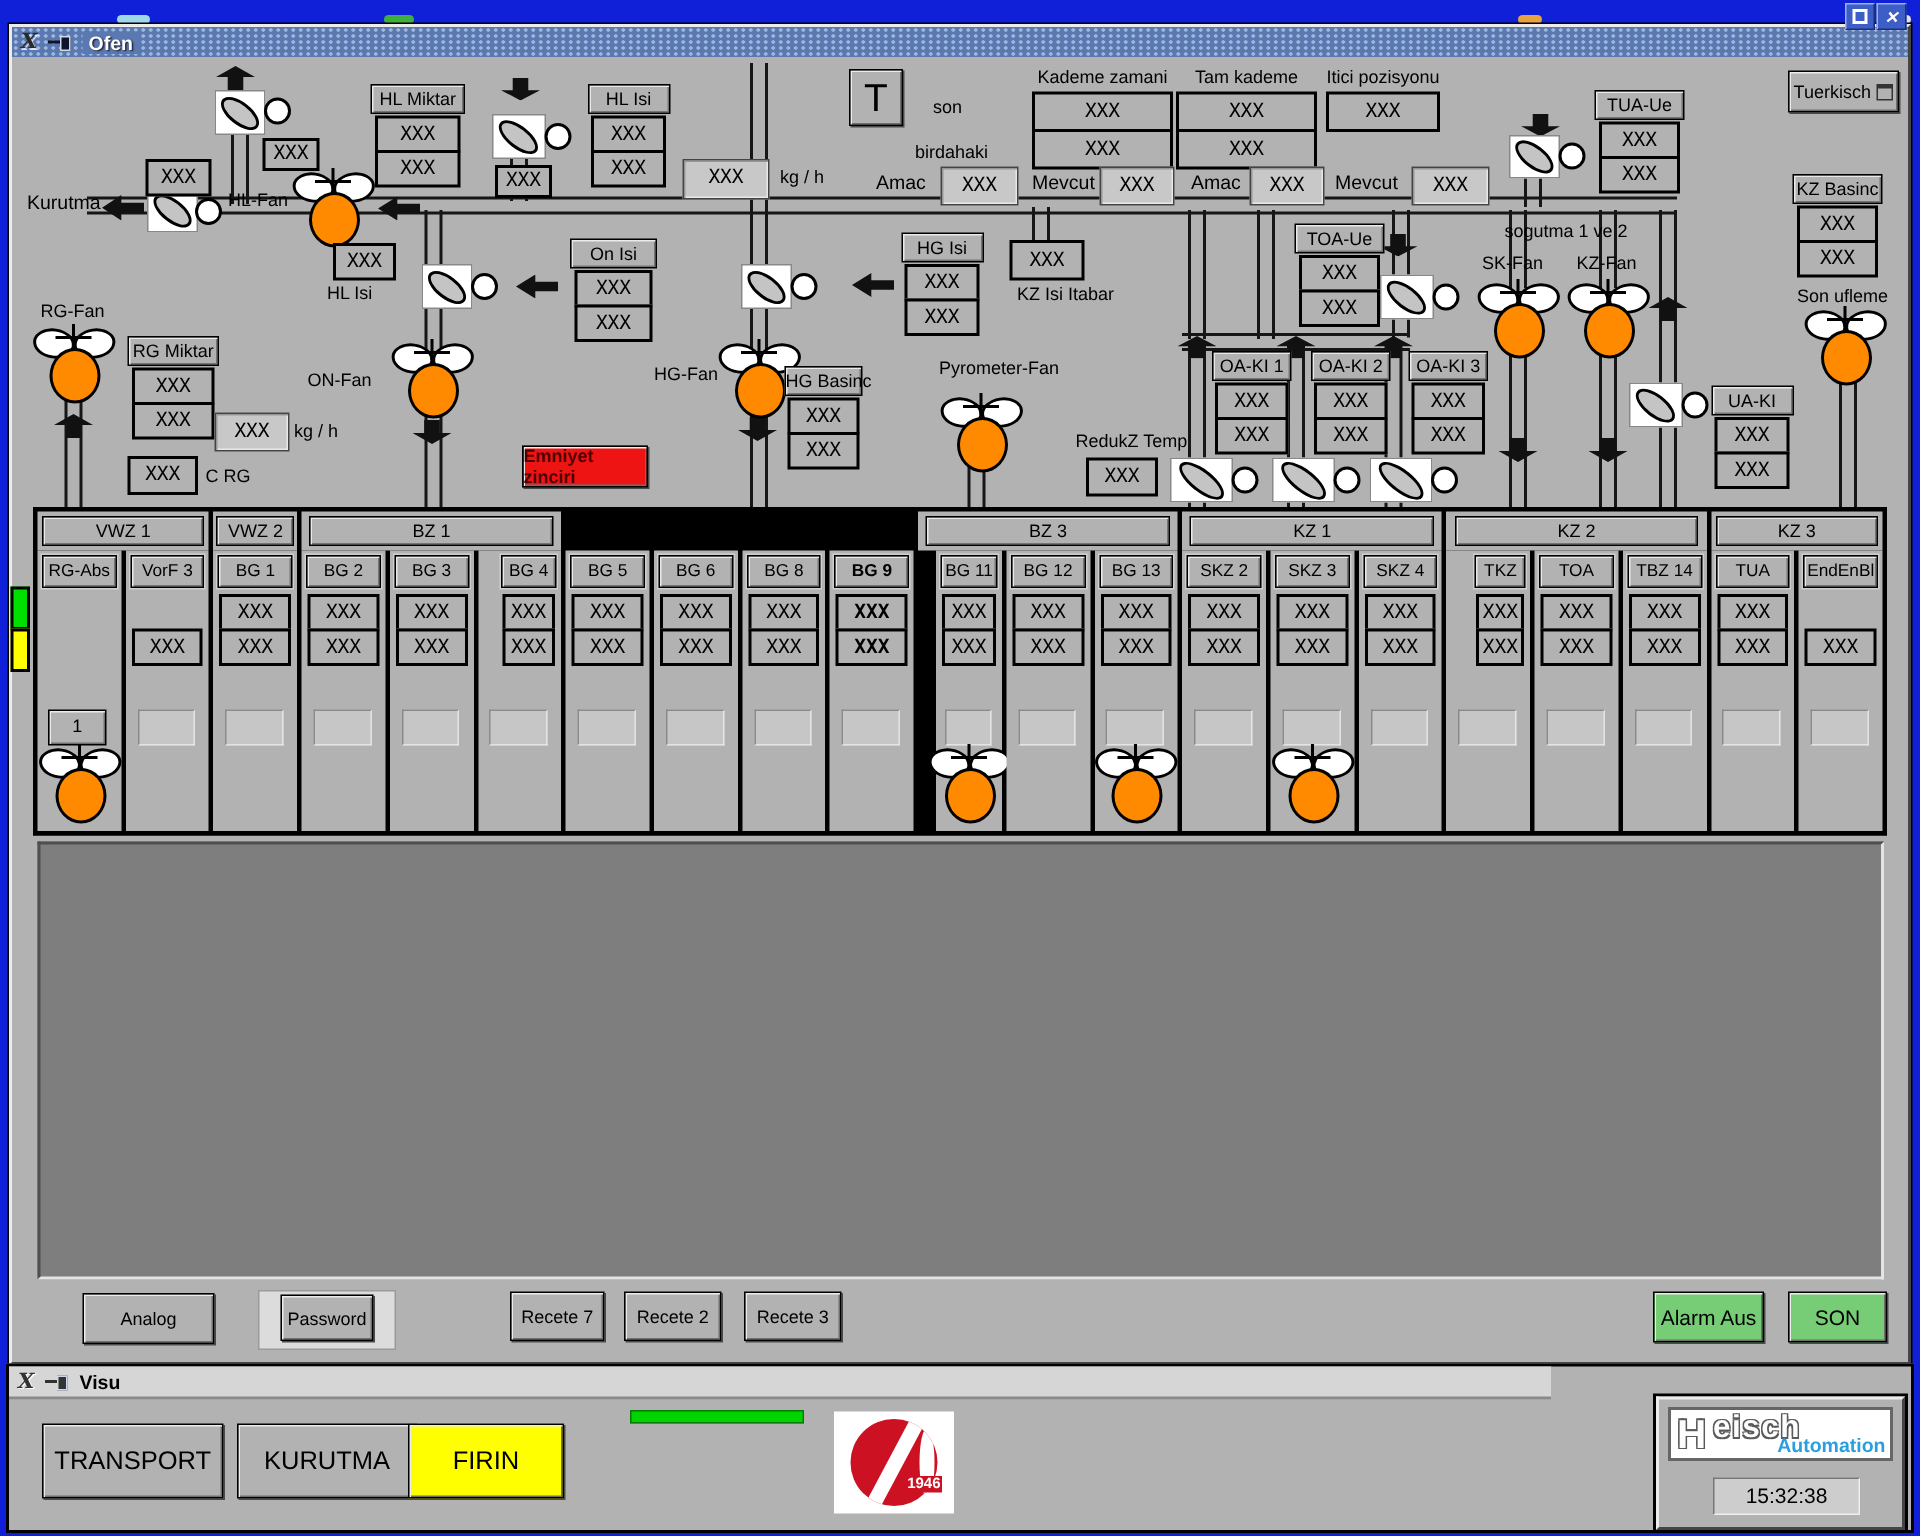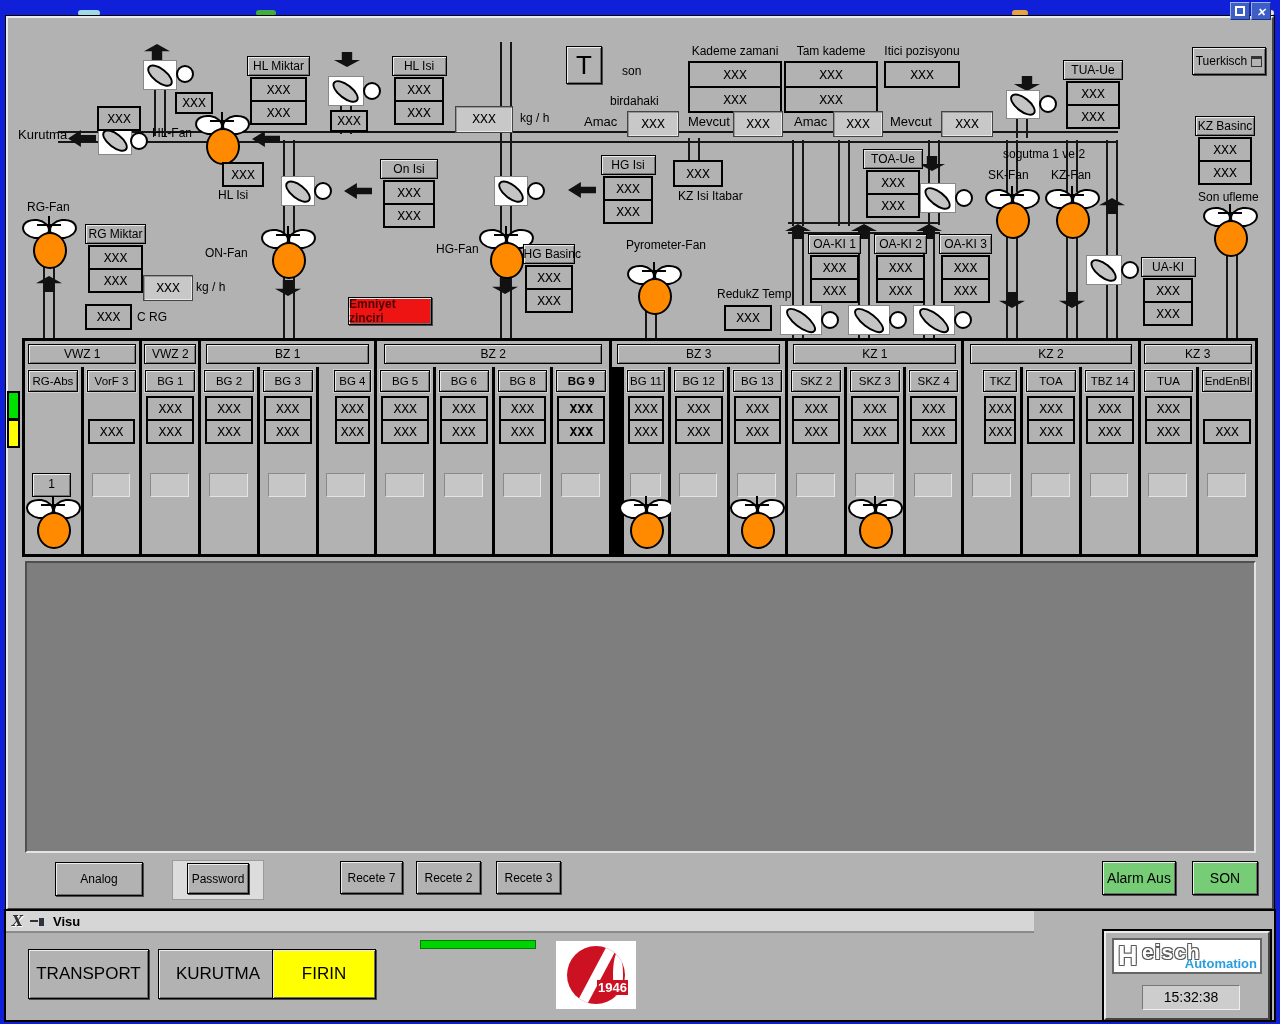--- a/index.html
+++ b/index.html
@@ -66,39 +66,47 @@
   .tcolfan{position:absolute;bottom:4px;left:50%;margin-left:-26px;width:52px;height:54px}
   .indic{position:absolute;width:13px;height:29px;border:2px solid #000;box-sizing:border-box}
   
   #msgpanel{position:absolute;left:25px;top:561px;width:1231px;height:292px;background:#7e7e7e;border:2px solid;border-color:#4f4f4f #e4e4e4 #e4e4e4 #4f4f4f;box-sizing:border-box}
   .bigbtn{font-size:17px}
   #greenbar{position:absolute;left:420px;top:940px;width:116px;height:9px;background:#00d400;border:1px solid #057a05;box-sizing:border-box}
   #logo1946{position:absolute;left:556px;top:941px;width:80px;height:68px;background:#fff;display:flex;align-items:center;justify-content:center}
   #logo1946 .circ{position:relative;width:58px;height:58px;border-radius:50%;background:#cc1122;overflow:hidden}
   #logo1946 .circ::before{content:"";position:absolute;left:24px;top:-4px;width:10px;height:70px;background:#fff;transform:rotate(28deg)}
   #logo1946 .circ::after{content:"";position:absolute;right:2px;top:6px;width:10px;height:46px;border-radius:50%;background:#fff}
-  #logo1946 .yr{position:absolute;right:8px;bottom:14px;color:#fff;background:#cc1122;font-size:13px;font-weight:bold;z-index:2;padding:0 1px}
+  #logo1946 .yr{position:absolute;right:8px;bottom:14px;color:#fff;background:#cc1122;font-size:10px;font-weight:bold;z-index:2;padding:0 1px}
   #brand{position:absolute;left:1104px;top:931px;width:166px;height:89px;background:#b2b2b2;border:2px solid;border-color:#ececec #454545 #454545 #ececec;box-shadow:0 0 0 2px #000;box-sizing:border-box}
   #brandlogo{position:absolute;left:6px;top:5px;width:150px;height:36px;background:#fff;border:2px solid #666;box-sizing:border-box;overflow:hidden}
   .h-big{font-size:27px;font-weight:bold;color:#fdfdfd;text-shadow:-1px -1px 0 #5a5a5a,1px -1px 0 #5a5a5a,-1px 1px 0 #5a5a5a,1px 1px 0 #5a5a5a;position:absolute;left:4px;top:0px;line-height:32px}
   .h-eisch{font-size:21px;font-weight:bold;color:#fdfdfd;text-shadow:-1px -1px 0 #5a5a5a,1px -1px 0 #5a5a5a,-1px 1px 0 #5a5a5a,1px 1px 0 #5a5a5a;position:absolute;left:28px;top:-1px;line-height:26px;letter-spacing:1px}
   .h-auto{position:absolute;right:3px;bottom:1px;color:#2a9fe0;font-weight:bold;font-size:13px}
   #timefield{position:absolute;left:1142px;top:985px;width:98px;height:25px;background:#cdcdcd;border:1px solid;border-color:#777 #eee #eee #777;text-align:center;line-height:23px;font-size:14px;box-sizing:border-box}
   .frag{position:absolute;top:10px;height:6px;border-radius:3px}
 </style>
 </head>
 <body>
 <div id="root">
 
 <div class="frag" style="left:78px;width:22px;background:#9fd8e8"></div>
 <div class="frag" style="left:256px;width:20px;background:#3fae3f"></div>
 <div class="frag" style="left:1012px;width:16px;background:#e8a23f"></div>
 <div class="frag" style="left:1258px;width:16px;background:#e8e0da"></div>
 
 <div class="win" style="left:6px;top:16px;width:1264px;height:890px"></div>
+<div id="ofen-title">
+  <span class="xlogo"></span>
+  <span class="pinicon">
+        <i class="pb"></i>
+        <i class="ph"></i>
+      </span>
+  <span class="t">Ofen</span>
+</div>
 <div class="wbtn" style="left:1230px">
       <i class="maxglyph"></i>
     </div>
 <div class="wbtn" style="left:1251px">
       <i class="closeglyph"></i>
     </div>
 
 <div>
   <div class="ph" style="left:58px;top:131px;width:1060px"></div>
   <div class="pv" style="left:154px;top:88px;height:48px"></div>
@@ -359,23 +367,20 @@
 <div id="ptable">
       <div class="tgroup" style="grid-column: 1 / span 2;">
         <div class="tgroup-label">VWZ 1</div>
       </div>
       <div class="tgroup" style="grid-column: 3 / span 1;">
         <div class="tgroup-label">VWZ 2</div>
       </div>
       <div class="tgroup" style="grid-column: 4 / span 3;">
         <div class="tgroup-label">BZ 1</div>
       </div>
-      <div class="tgroup" style="grid-column: 7 / span 4;">
-        <div class="tgroup-label">BZ 2</div>
-      </div>
       <div class="tgroup" style="grid-column: 11 / span 3;">
         <div class="tgroup-label">BZ 3</div>
       </div>
       <div class="tgroup" style="grid-column: 14 / span 3;">
         <div class="tgroup-label">KZ 1</div>
       </div>
       <div class="tgroup" style="grid-column: 17 / span 3;">
         <div class="tgroup-label">KZ 2</div>
       </div>
       <div class="tgroup" style="grid-column: 20 / span 2;">

